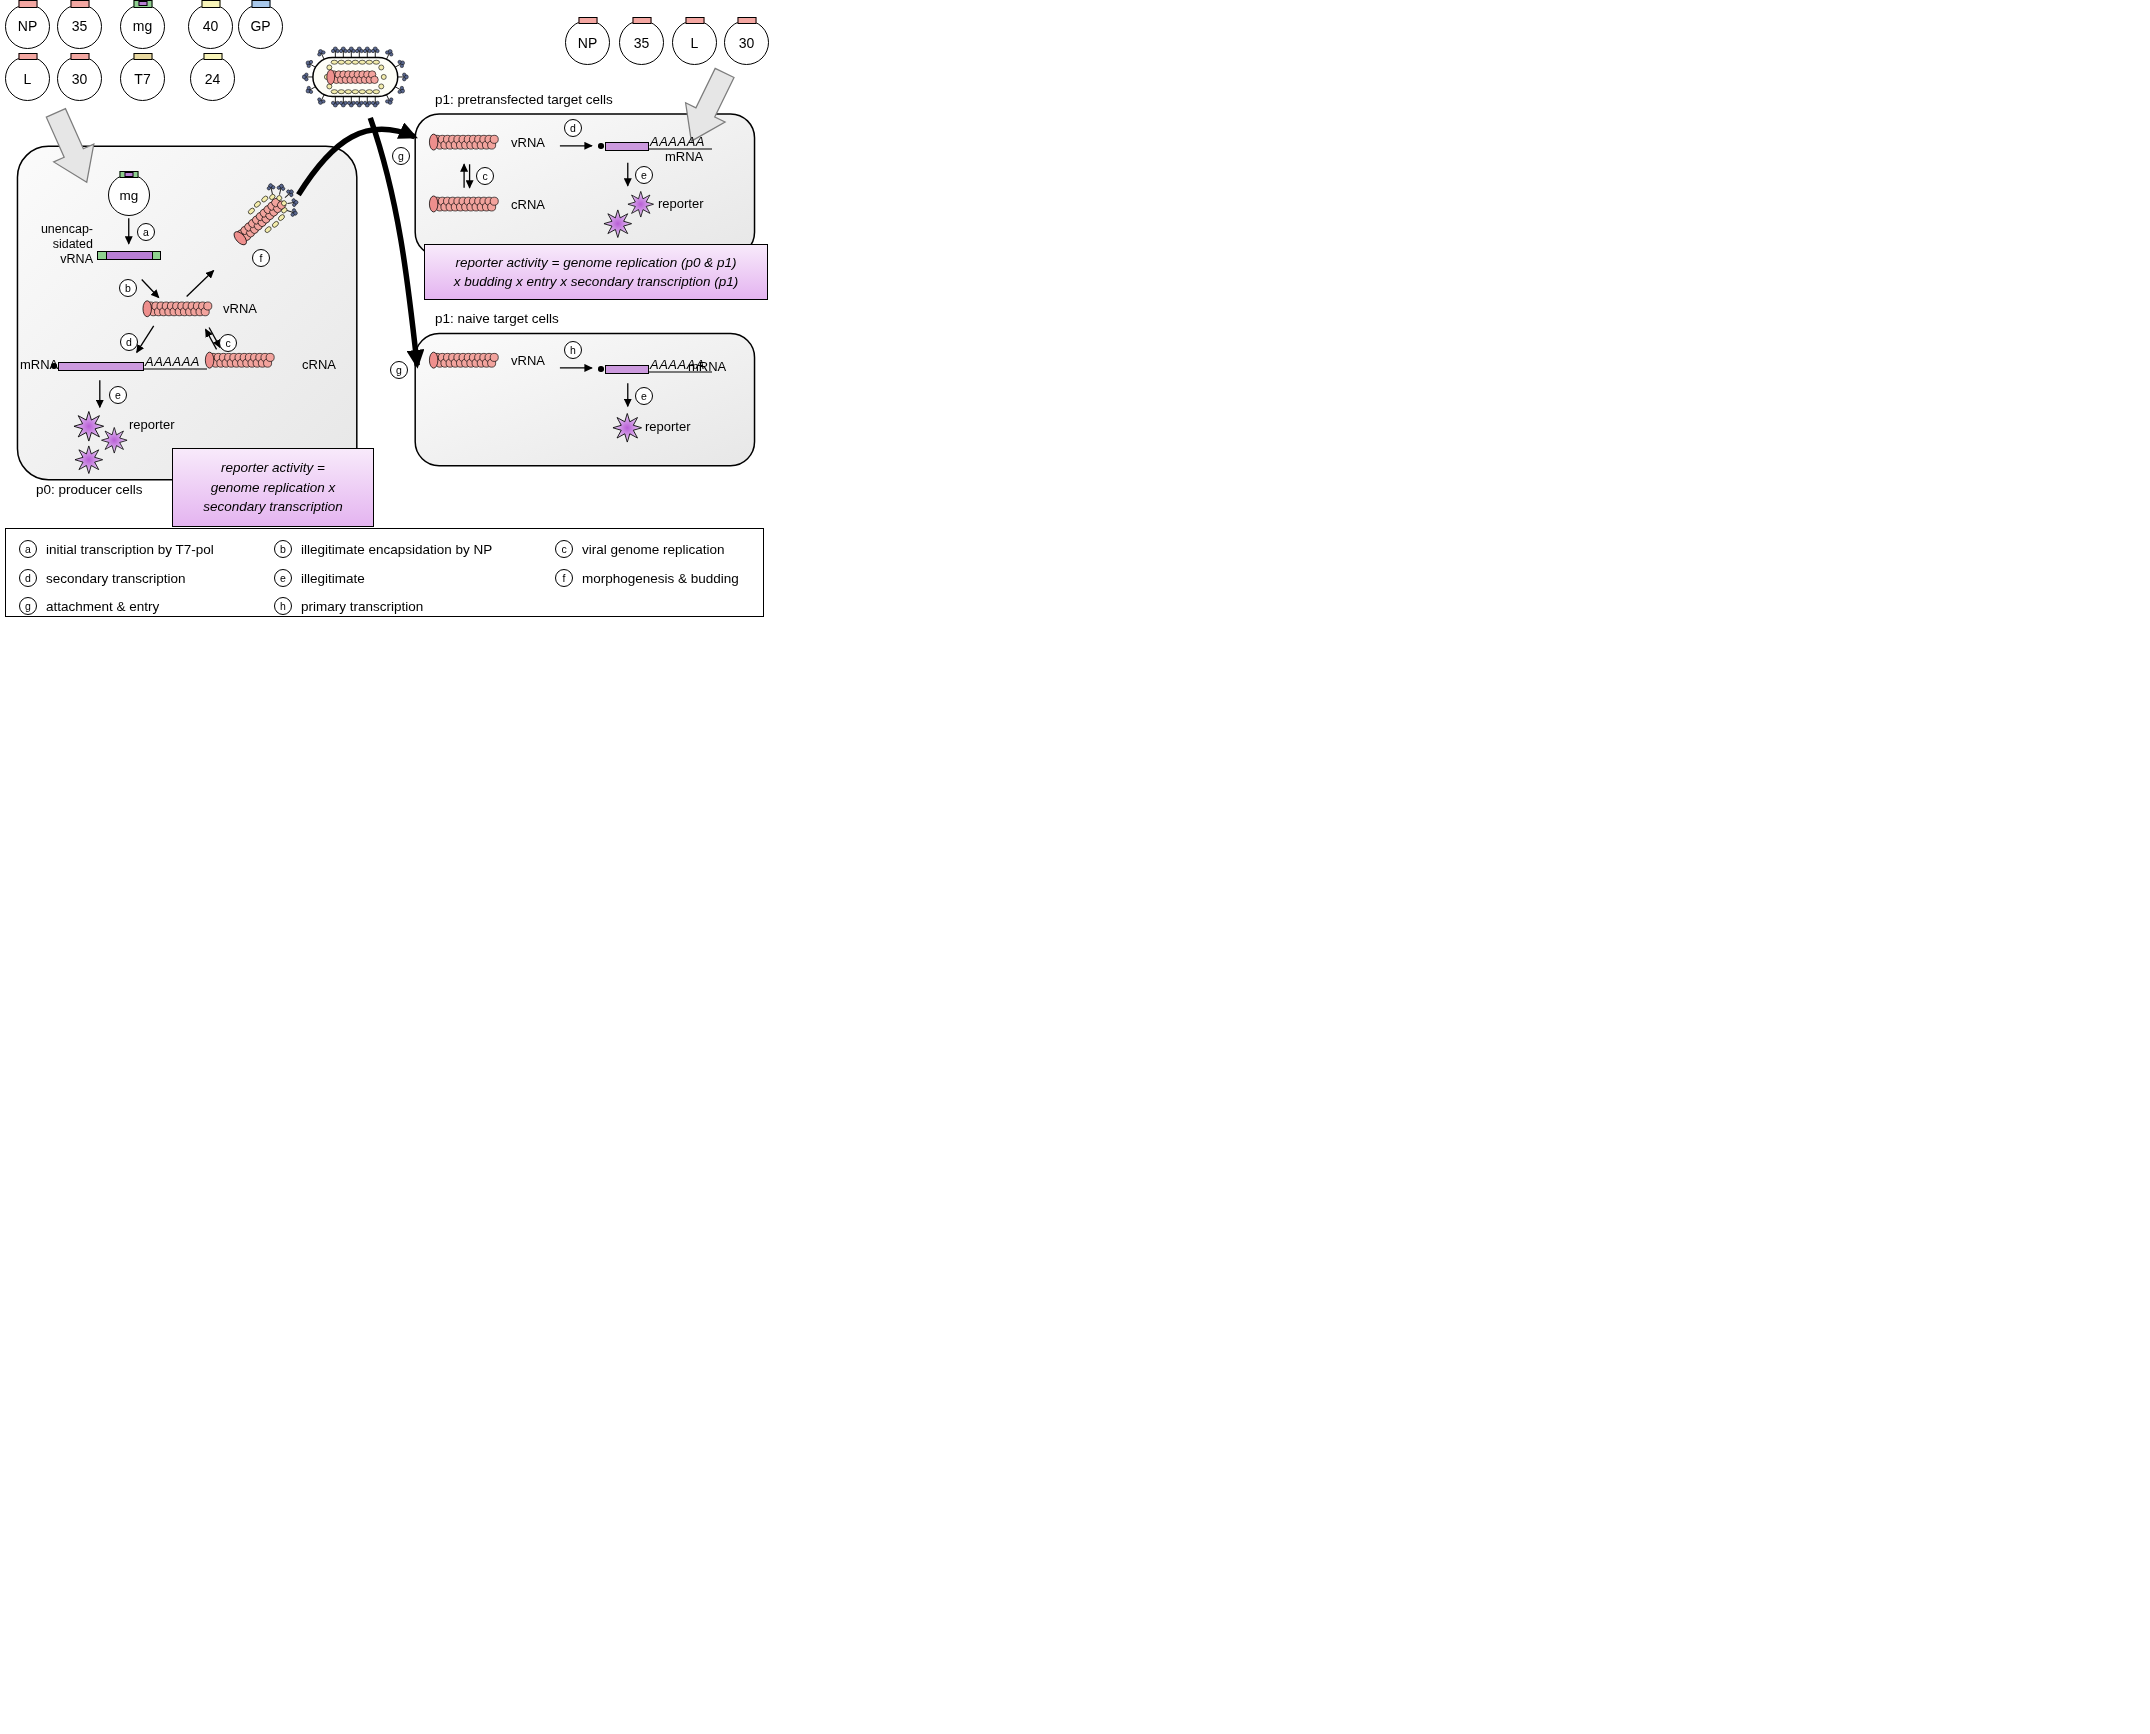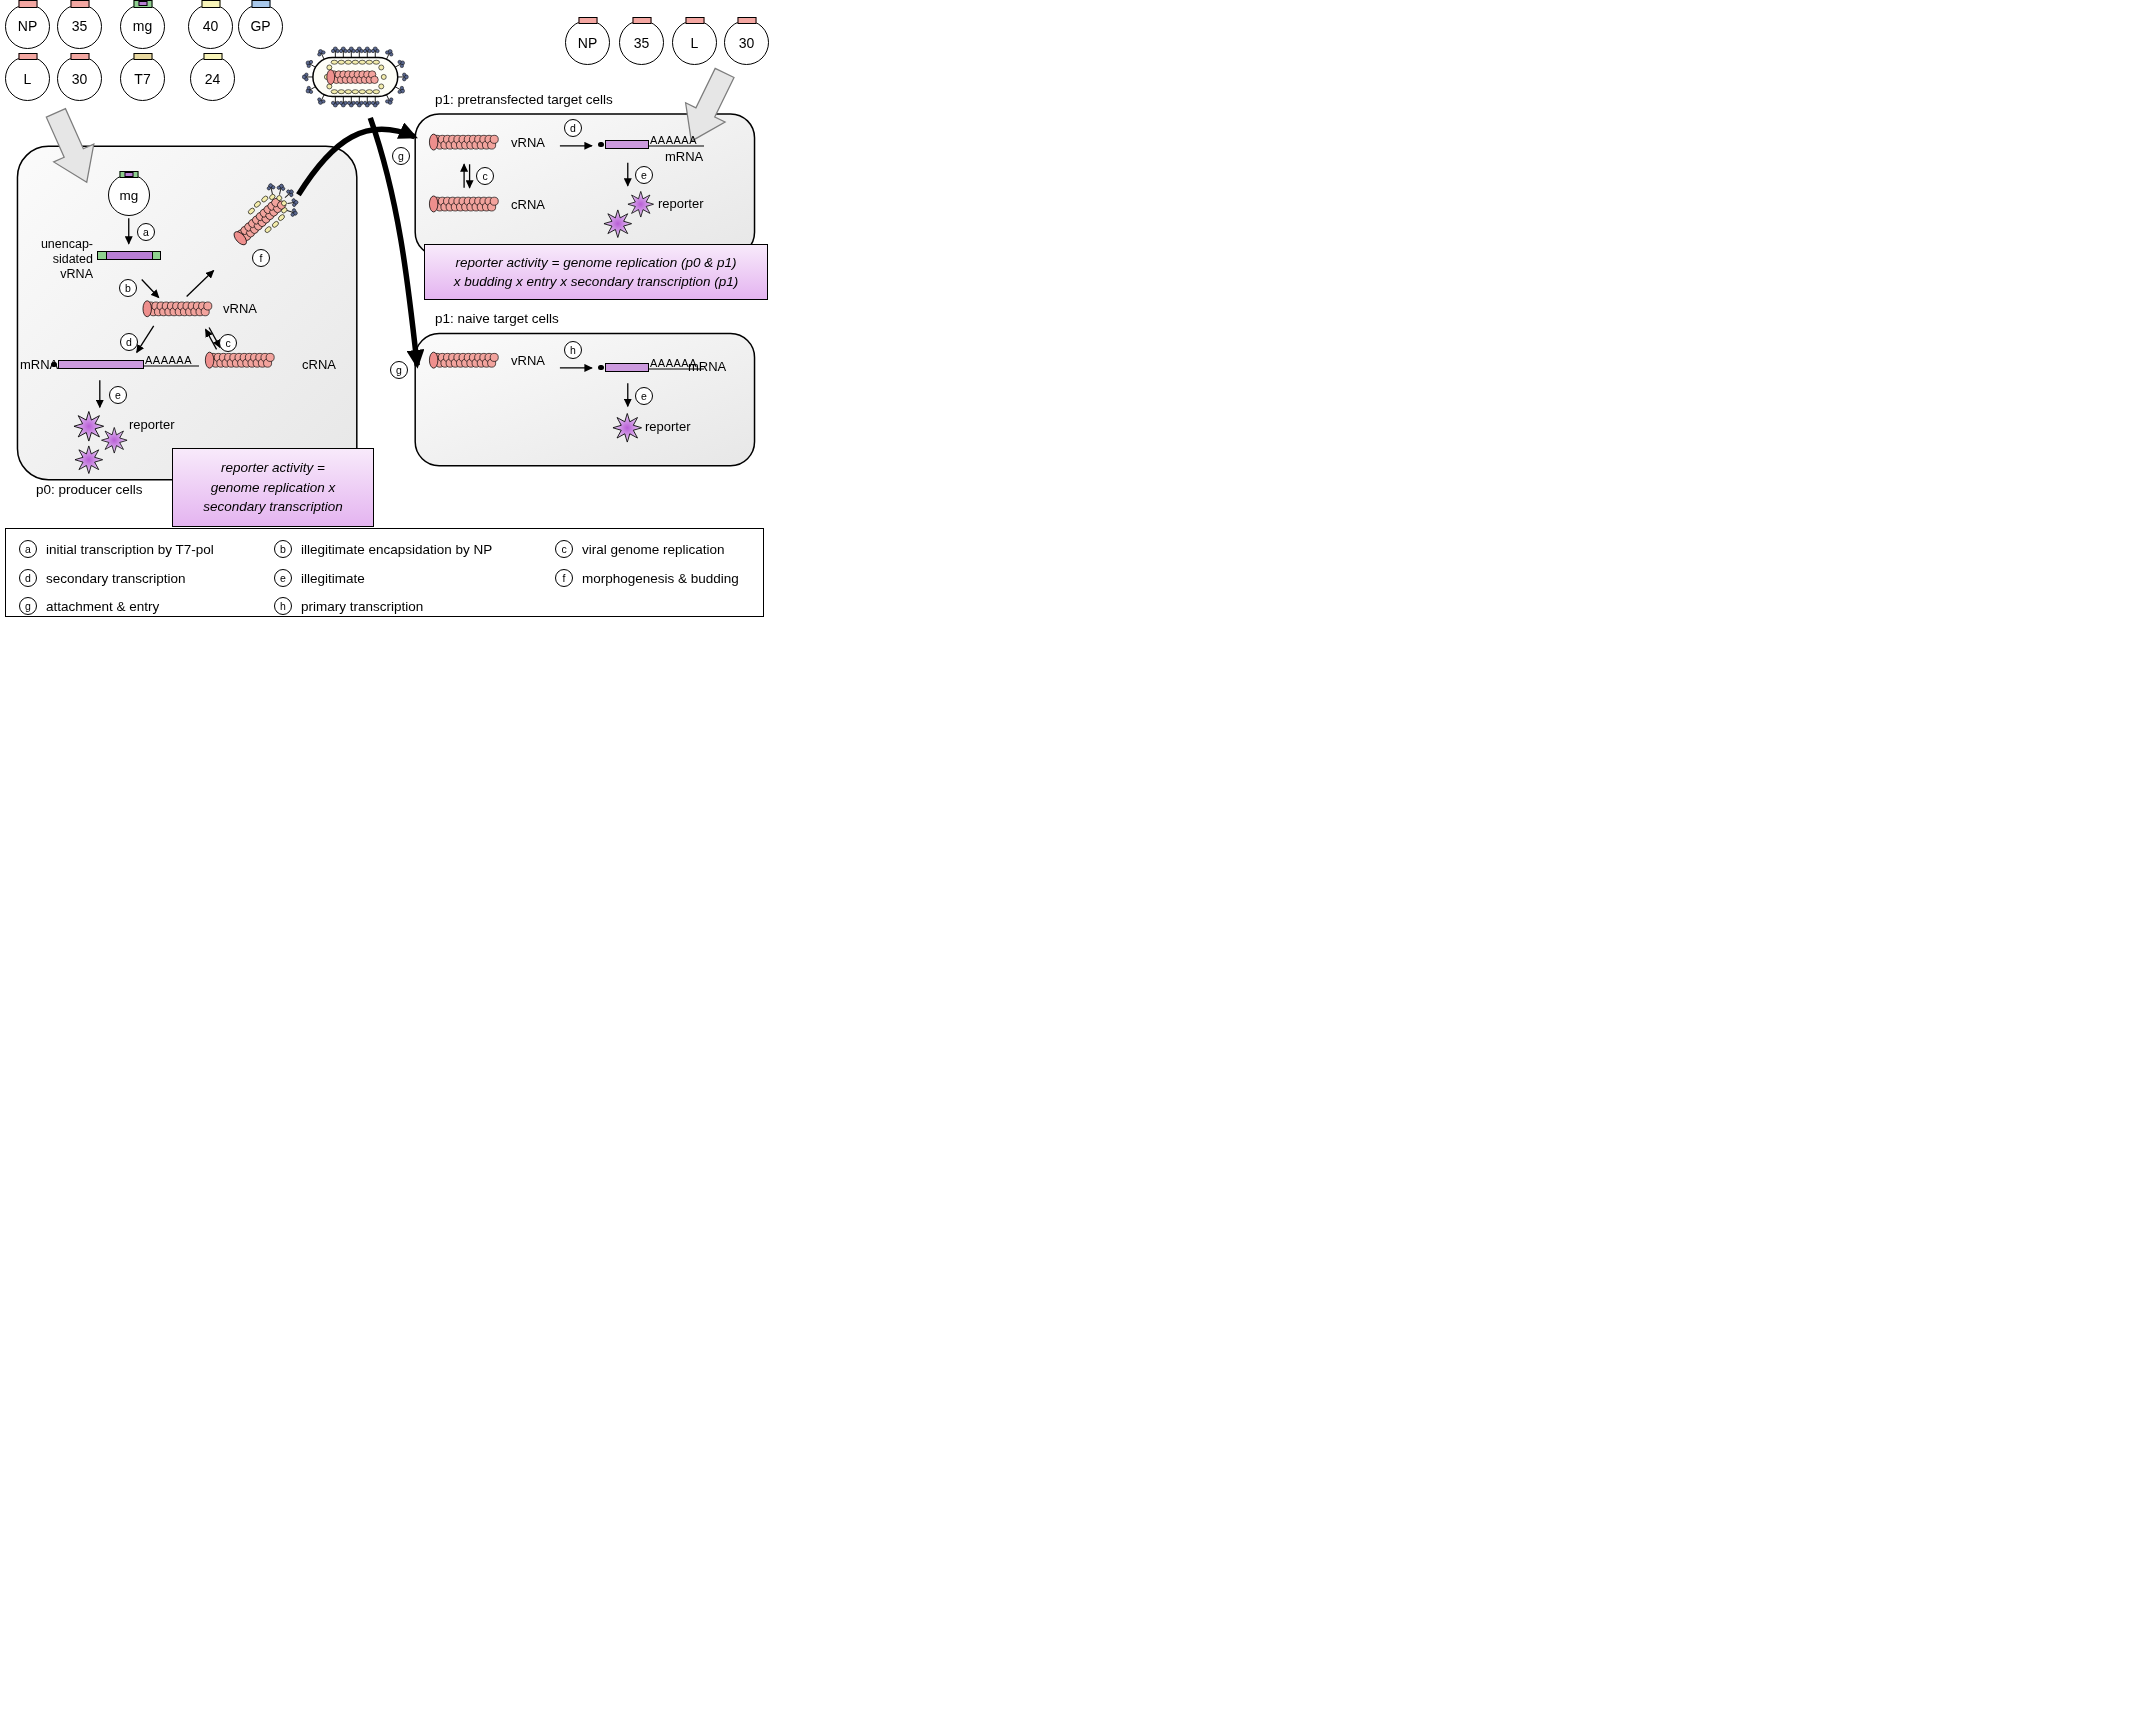--- a/index.html
+++ b/index.html
@@ -38,22 +38,22 @@
   .insert.mg{background:#8fd08f;display:flex;align-items:center;justify-content:center;}
   .mg-inner{width:9px;height:5px;background:#b87fd4;border:0.7px solid #000;box-sizing:border-box;}
 
   .vbar{position:absolute;display:flex;height:9px;border:1px solid #000;box-sizing:border-box;}
   .vbar .g{width:7.5px;background:#8fd08f;}
   .vbar .p{flex:1;background:#b87fd4;border-left:1px solid #000;border-right:1px solid #000;}
 
   .mrna{position:absolute;display:flex;align-items:center;}
   .mrna .dot{width:5.5px;height:5.5px;border-radius:50%;background:#000;margin-right:1px;flex:0 0 auto;}
   .mrna .bar{height:9px;background:#cc9ade;border:1px solid #000;box-sizing:border-box;}
-  .mrna .polya{font-size:11px;border-bottom:1.2px solid #000;padding:0 7px 0 1.5px;
-               transform:translateY(-4.5px);letter-spacing:0.5px;}
+  .mrna .polya{font-size:13px;border-bottom:1.2px solid #000;padding:0 7px 0 1.5px;
+               transform:translateY(-4.5px);letter-spacing:0.5px;font-style:italic;}
 
   .pbox{position:absolute;border:1.3px solid #000;
         background:linear-gradient(180deg,#f8eafb 0%,#e4b4f0 100%);
         font-style:italic;text-align:center;display:flex;flex-direction:column;
         justify-content:center;font-size:13.5px;line-height:19.5px;box-sizing:border-box;}
 
   .legendbox{position:absolute;left:5px;top:528px;width:759px;height:89px;
              border:1.3px solid #000;background:#fff;box-sizing:border-box;}
   .legend-item{position:absolute;display:flex;align-items:center;gap:9px;font-size:13.5px;height:18px;}
   .legend-item .step{position:static;flex:0 0 auto;}
@@ -505,21 +505,21 @@
       <span>30</span>
     </div>
 
   <div class="plasmid sm" style="left:108px;top:174px">
       <span class="insert mg">
         <span class="mg-inner"></span>
       </span>
       <span>mg</span>
     </div>
 
-  <div class="lbl small3" style="left:37px;top:237px;width:56px">
+  <div class="lbl small3" style="left:37px;top:222px;width:56px">
     <div>unencap-</div>
     <div>sidated</div>
     <div>vRNA</div>
   </div>
   <div class="vbar" style="left:97px;top:251px;width:64px">
     <span class="g"></span>
       <span class="p"></span>
       <span class="g"></span>
   </div>
 

